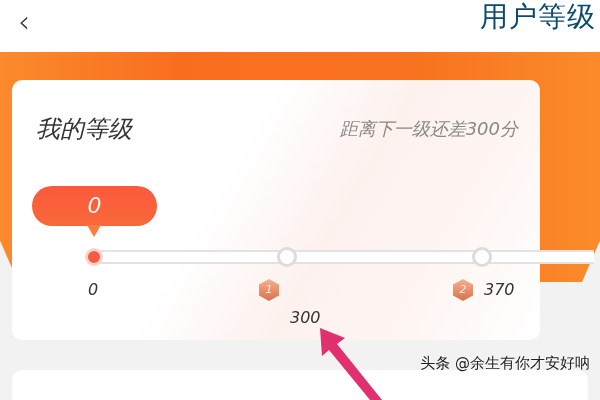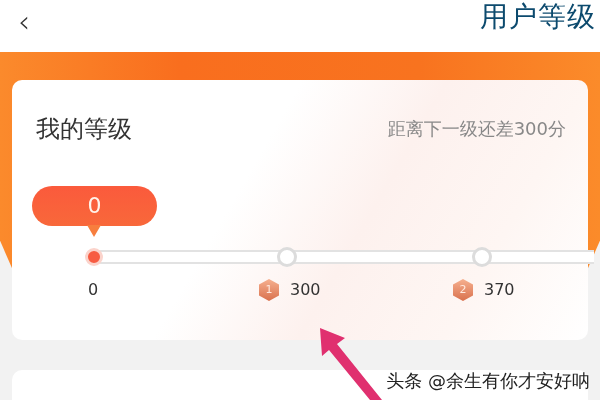--- a/index.html
+++ b/index.html
@@ -19,23 +19,24 @@
       font-size: 28px; line-height: 34px; color: #0c4a6e; letter-spacing: 1px;
     }
 
     .orange-band {
       position: absolute; left: 0; top: 52px; width: 600px; height: 230px;
       background: linear-gradient(90deg, #fb8a2c 0%, #f96e1e 30%, #f8731f 70%, #fb8b2a 100%);
       clip-path: polygon(0 0, 100% 0, 100% 82%, 97% 100%, 3% 100%, 0 82%);
     }
 
     .level-card {
-      position: absolute; left: 12px; top: 80px; width: 576px; height: 260px;
+      position: absolute; left: 12px; top: 80px; width: 528px; height: 260px;
       background: linear-gradient(120deg, #ffffff 0%, #ffffff 40%, #fdf1ee 60%, #fef6f3 80%, #ffffff 100%);
       border-radius: 10px;
+      font-style: italic;
     }
     .card-title {
       position: absolute; left: 24px; top: 34px;
       font-size: 24px; color: #333; line-height: 30px;
     }
     .card-subtitle {
       position: absolute; right: 22px; top: 38px;
       font-size: 18px; color: #888; line-height: 22px;
     }
 
@@ -78,22 +79,22 @@
     .second-card {
       position: absolute; left: 12px; top: 370px; width: 576px; height: 60px;
       background: #ffffff; border-radius: 10px;
     }
 
     .arrow {
       position: absolute; left: 310px; top: 318px; width: 90px; height: 82px;
     }
 
     .watermark {
-      position: absolute; right: 10px; top: 371px;
-      font-size: 18px; color: #222; line-height: 20px;
+      position: absolute; right: 10px; top: 353px;
+      font-size: 15px; color: #222; line-height: 20px;
       text-shadow: 0 0 2px #fff, 0 0 2px #fff;
     }
   </style>
 </head>
 <body>
 
 <div class="header">
   <div class="back-btn">
     <span>‹</span>
   </div>
@@ -111,21 +112,21 @@
 
   <div class="track"></div>
 
   <div class="node current" style="left:73px;"></div>
   <div class="node" style="left:265px;"></div>
   <div class="node" style="left:460px;"></div>
 
   <div class="tick-label" style="left:76px;">0</div>
 
   <div class="badge" style="left:247px;">1</div>
-  <div class="tick-label" style="left:278px;">300</div>
+  <div class="tick-label" style="left:278px;margin-top:28px;">300</div>
 
   <div class="badge" style="left:441px;">2</div>
   <div class="tick-label" style="left:472px;">370</div>
 </div>
 
 <div class="second-card"></div>
 
 <svg class="arrow" viewBox="0 0 90 82">
   <polygon points="10,10 35,20 27,26 72,82 60,82 19,32 12,38" fill="#e0306f"></polygon>
 </svg>

